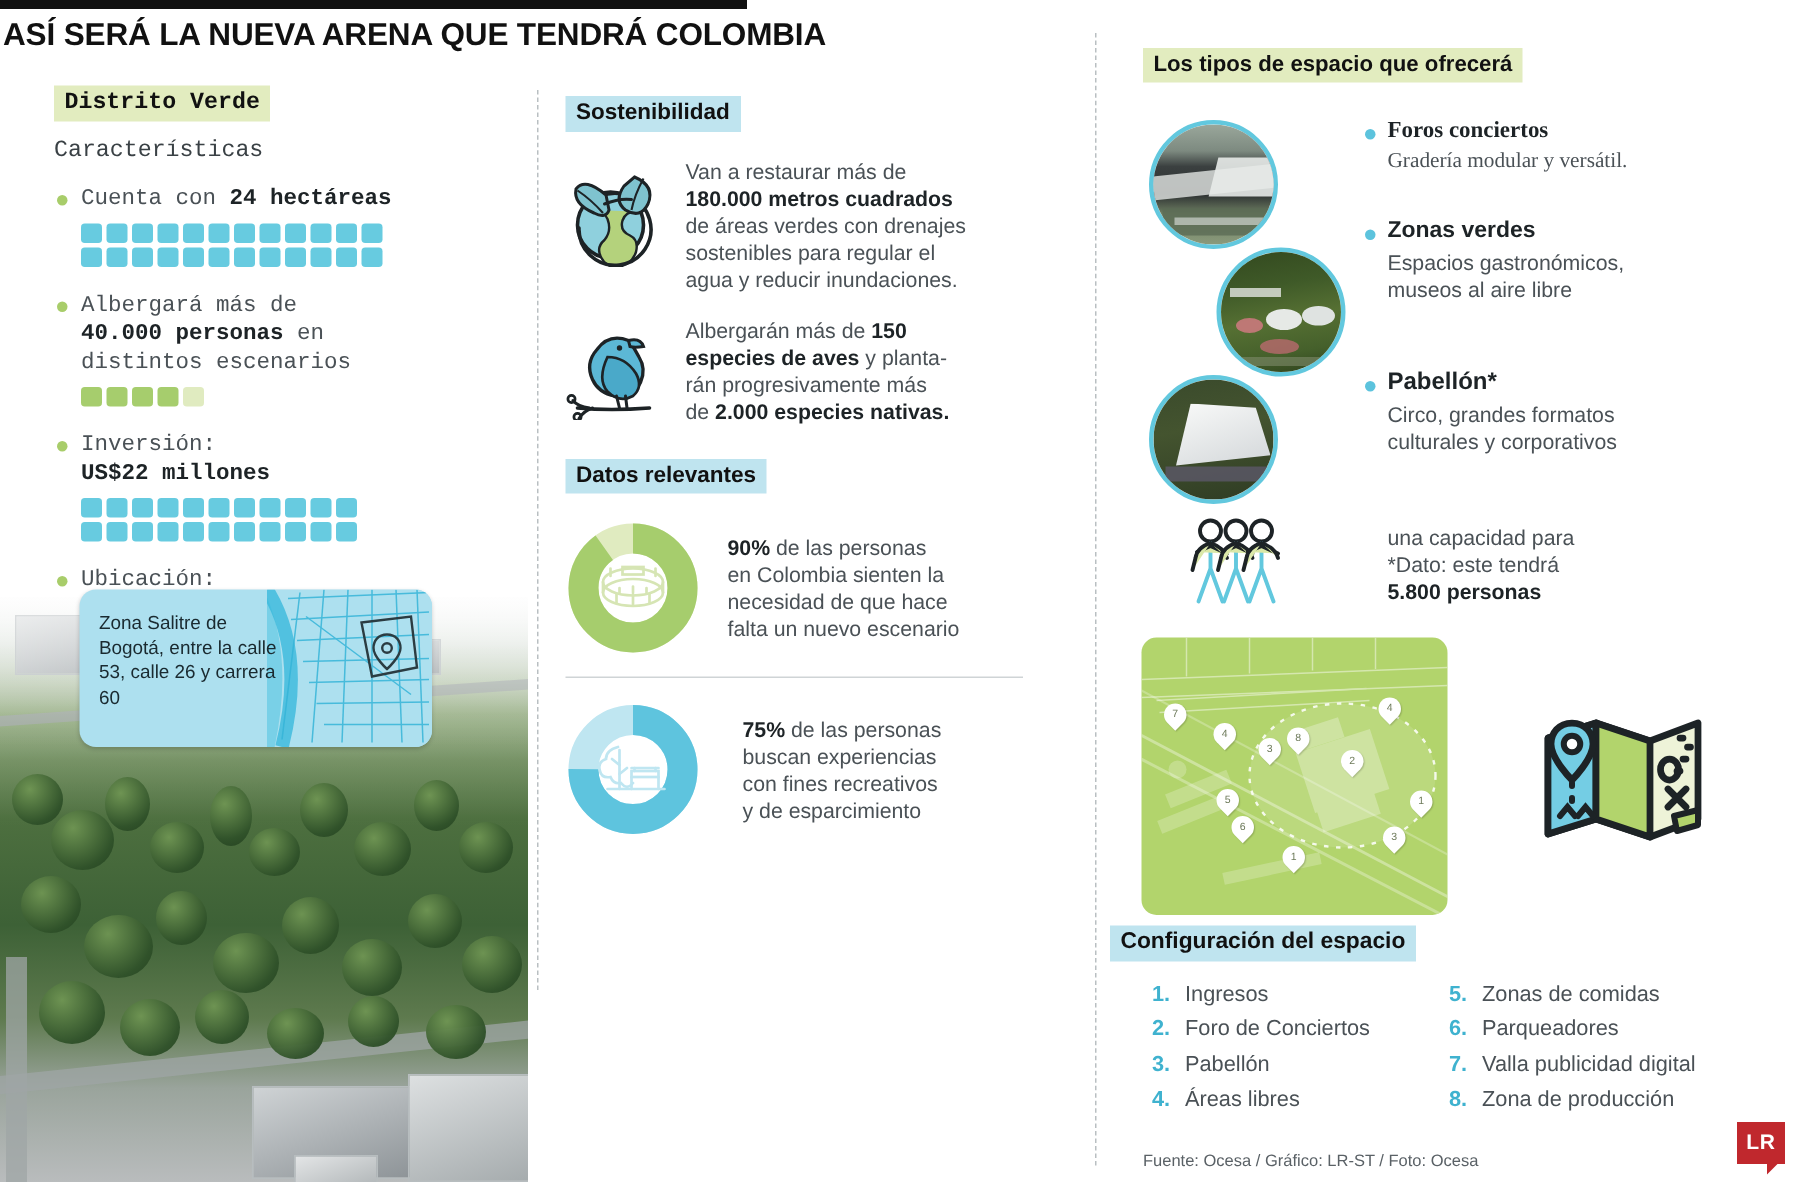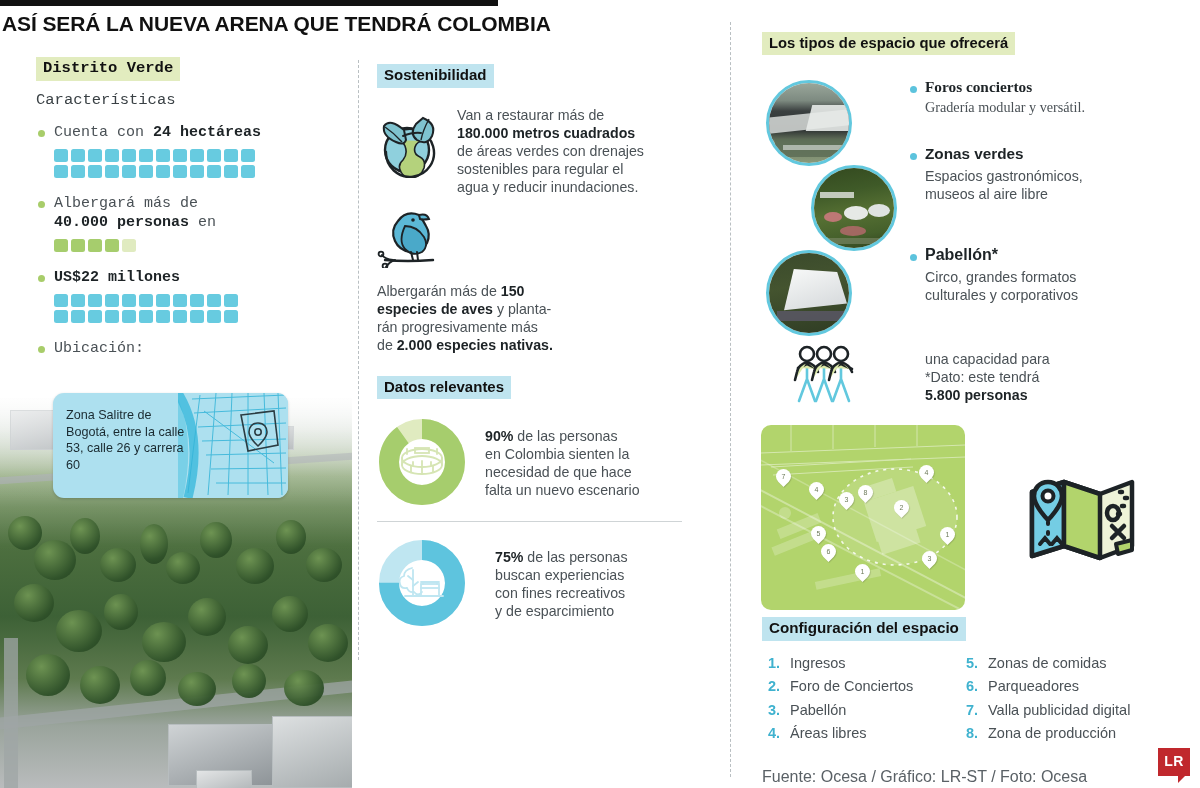--- a/index.html
+++ b/index.html
@@ -105,21 +105,21 @@
   }
   .pin span {
     display:block; transform:rotate(45deg);
     font-size:7px; color:#6d7a5a; text-align:center; line-height:15px;
   }
 
   
   .conf-item { display:flex; gap:7px; font-size:14.5px; color:#4a5156; line-height:1.62; }
   .conf-num { color:#3fb2cf; font-weight:bold; min-width:15px; }
 
-  .footer-src { position:absolute; left:762px; top:768px; font-size:16px; color:#5a6166;text-align:right; }
+  .footer-src { position:absolute; left:762px; top:768px; font-size:11px; color:#5a6166;text-align:right; }
 
   .lr-logo {
     position:absolute; left:1158px; top:748px; width:32px; height:28px;
     background:#c0282d; color:#fff; font-weight:bold; font-size:14px;
     text-align:center; line-height:26px; letter-spacing:0.5px;
   }
   .lr-logo:after {
     content:""; position:absolute; right:4px; bottom:-7px;
     border-left:8px solid #c0282d; border-bottom:8px solid transparent;
   }
@@ -175,34 +175,36 @@
           <span class="unit blue"></span>
       </div>
     </div>
 
     
     <div class="bullet-row" style="margin-top:16px;">
       <span class="bdot green"></span>
       <div class="body" style="font-size:15px;">
         <div>Albergará más de</div>
         <div><b>40.000 personas</b><span> en</span></div>
+        <div>distintos escenarios</div>
       </div>
       <div class="units" style="margin-top:7px; width:120px;">
         <span class="unit green"></span>
           <span class="unit green"></span>
           <span class="unit green"></span>
         <span class="unit green"></span>
           <span class="unit greenlight"></span>
       </div>
     </div>
 
     
     <div class="bullet-row" style="margin-top:16px;">
       <span class="bdot green"></span>
       <div class="body" style="font-size:15px;">
+        <div>Inversión:</div>
         <div><b>US$22 millones</b></div>
       </div>
       <div class="units" style="margin-top:7px; width:192px;">
         <span class="unit blue"></span>
           <span class="unit blue"></span>
           <span class="unit blue"></span>
           <span class="unit blue"></span>
         <span class="unit blue"></span>
           <span class="unit blue"></span>
           <span class="unit blue"></span>
@@ -322,21 +324,21 @@
       <div class="body">
         <div>Van a restaurar más de</div>
         <div><b>180.000 metros cuadrados</b></div>
         <div>de áreas verdes con drenajes</div>
         <div>sostenibles para regular el</div>
         <div>agua y reducir inundaciones.</div>
       </div>
     </div>
 
     
-    <div style="display:flex; gap:14px; margin-top:4px;flex-direction:column;">
+    <div style="display:flex; gap:14px; margin-top:16px;">
       <svg width="66" height="66" viewBox="0 0 66 66" style="flex:none;margin-top:2px;">
         <path d="M42 13 q-13 -5 -21 6 q-8 9 -3 20 q4 9 15 11 q12 1 17 -9 q4 -9 -1 -17 q-3 -6 -7 -11 z" fill="#5cb8d6" stroke="#1d2326" stroke-width="2.2"></path>
         <path d="M28 24 q12 0 19 11 q5 9 -2 15 q-9 5 -17 -3 q-7 -8 0 -23 z" fill="#4aa9c9" stroke="#1d2326" stroke-width="1.8"></path>
         <path d="M42 13 q8 -2 10 4 q-6 1 -9 0 z" fill="#5cb8d6" stroke="#1d2326" stroke-width="2"></path>
         <circle cx="36" cy="18" r="1.8" fill="#1d2326"></circle>
         <path d="M34 50 l2 8 M40 50 l1 8" stroke="#1d2326" stroke-width="2" stroke-linecap="round"></path>
         <path d="M8 58 q22 2 48 0" stroke="#1d2326" stroke-width="2.4" fill="none" stroke-linecap="round"></path>
         <path d="M18 58 q-6 2 -9 7 M16 58 q-8 -1 -11 -5" stroke="#1d2326" stroke-width="2" fill="none" stroke-linecap="round"></path>
         <circle cx="8" cy="64" r="2.4" fill="none" stroke="#1d2326" stroke-width="1.8"></circle>
         <circle cx="4" cy="52" r="2.4" fill="none" stroke="#1d2326" stroke-width="1.8"></circle>
@@ -572,21 +574,21 @@
     <path d="M22 12 C 13 12 8 19 8 26 C 8 36 22 50 22 50 C 22 50 36 36 36 26 C 36 19 31 12 22 12 Z" fill="#74cde4" stroke="#1d2326" stroke-width="4.5" stroke-linejoin="round"></path>
     <circle cx="22" cy="26" r="5.5" fill="#fff" stroke="#1d2326" stroke-width="4"></circle>
     <ellipse cx="87" cy="43" rx="6" ry="7" fill="none" stroke="#1d2326" stroke-width="4.5"></ellipse>
     <g stroke="#1d2326" stroke-width="4.5" stroke-linecap="round">
       <path d="M94 22 l2 0 M99 28 l2 0 M96 36 l2 0 M92 44 l2 0"></path>
       <path d="M86 56 l12 12 M98 56 l-12 12"></path>
     </g>
     <path d="M90 74 L106 70 L106 80 L92 84 Z" fill="#b2d46c" stroke="#1d2326" stroke-width="4" stroke-linejoin="round"></path>
   </svg>
 
-  <div style="position:absolute; left:762px; top:617px;">
+  <div style="position:absolute; left:740px; top:617px;">
     <span class="tag blue" style="font-size:15.2px;">Configuración del espacio</span>
   </div>
 
   <div style="position:absolute; left:768px; top:652px; width:190px;">
     <div class="conf-item">
       <span class="conf-num">1.</span>
       <span>Ingresos</span>
     </div>
     <div class="conf-item">
       <span class="conf-num">2.</span>

